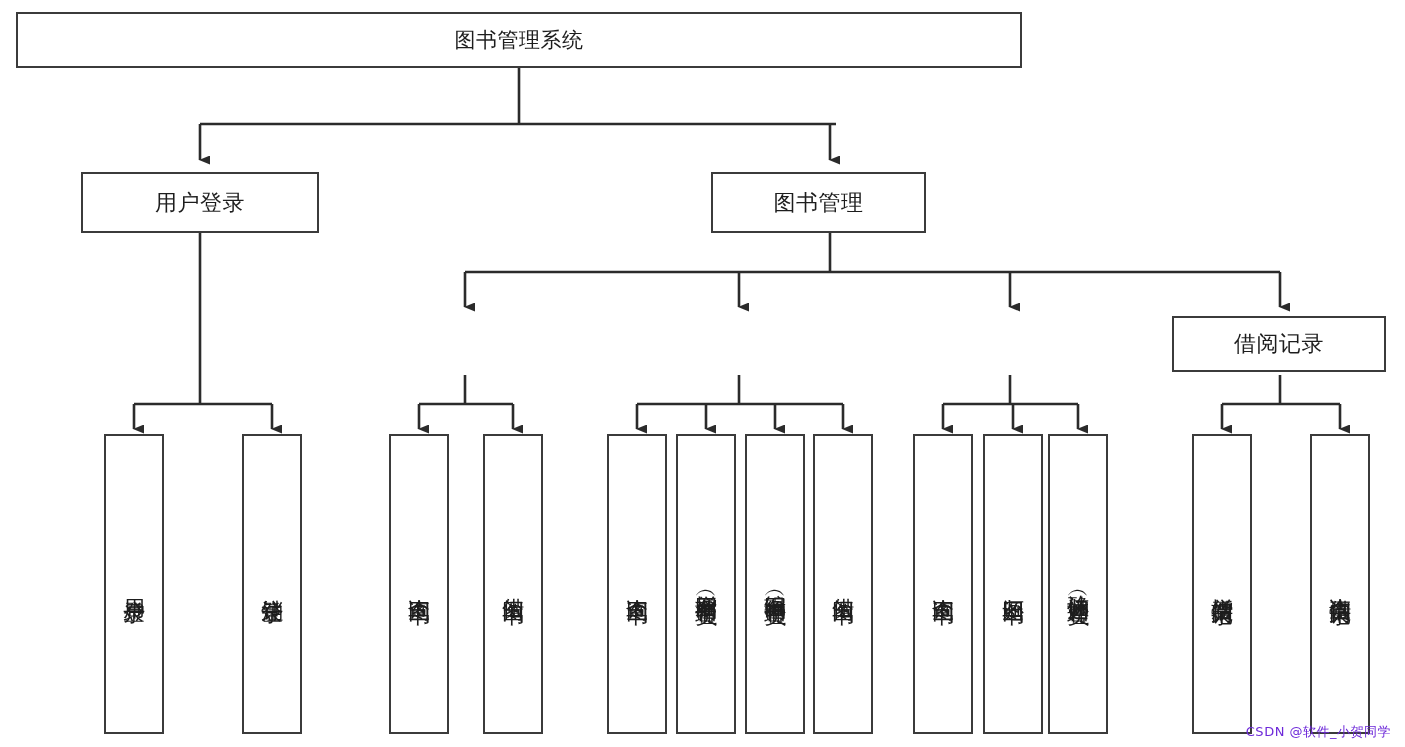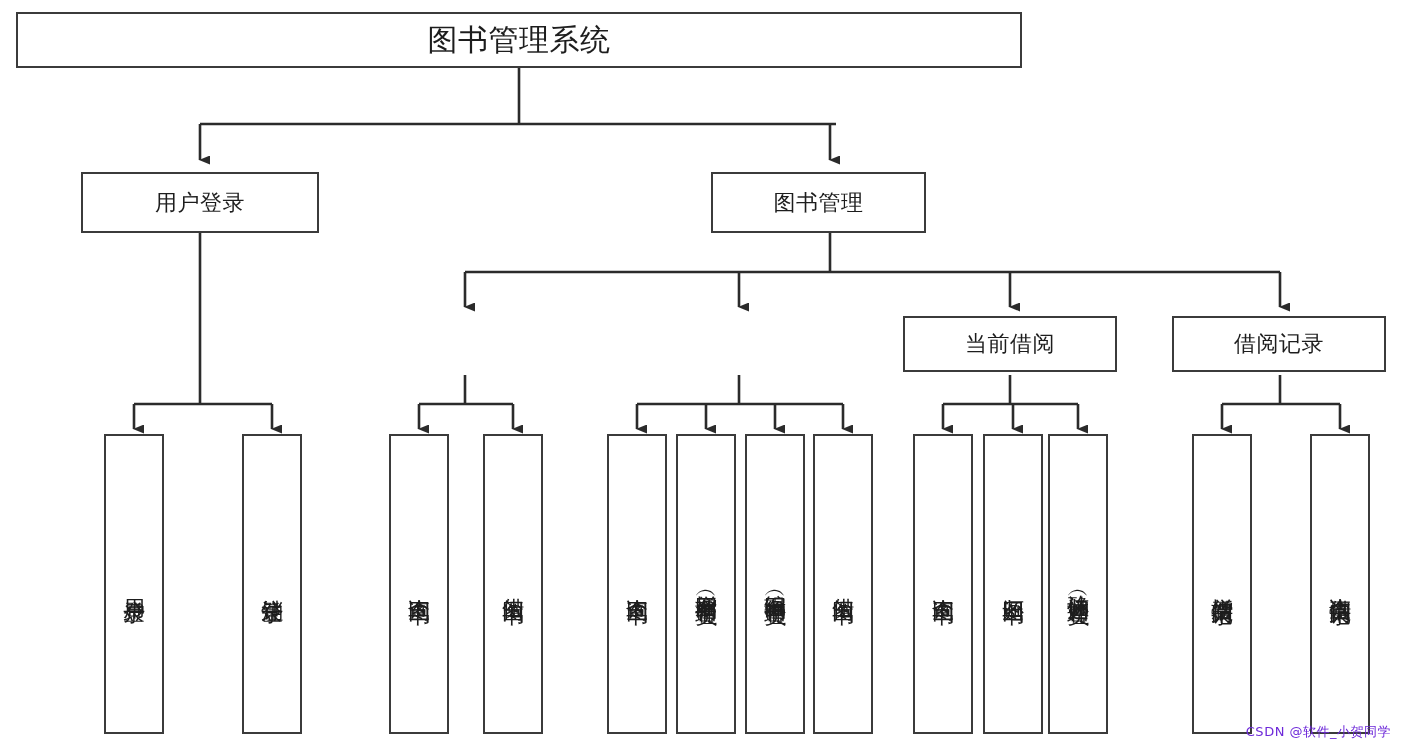--- a/index.html
+++ b/index.html
@@ -47,21 +47,21 @@
   .node.horizontal .node-label {
     font-size: 22px;
   }
   .node.vertical .node-label {
     writing-mode: vertical-rl;
     text-orientation: upright;
     font-size: 22px;
     line-height: 1.12;
     letter-spacing: 1.5px;
   }
-  .node.root .node-label { font-size: 30px; }
+  .node.root .node-label { font-size: 21px; }
   .watermark {
     position: absolute;
     right: 14px;
     bottom: 6px;
     font-size: 13px;
     color: #6d28d9;
     letter-spacing: 0.5px;
     user-select: none;
     margin-left: 23px;
   }
@@ -125,23 +125,20 @@
     <span class="node-label">图书管理系统</span>
   </div>
 
   <div class="node horizontal" style="left:81px; top:172px; width:238px; height:61px;">
     <span class="node-label">用户登录</span>
   </div>
   <div class="node horizontal" style="left:711px; top:172px; width:215px; height:61px;">
     <span class="node-label">图书管理</span>
   </div>
 
-  <div class="node horizontal" style="left:903px; top:316px; width:214px; height:56px;">
-    <span class="node-label">当前借阅</span>
-  </div>
   <div class="node horizontal" style="left:1172px; top:316px; width:214px; height:56px;">
     <span class="node-label">借阅记录</span>
   </div>
 
   <div class="node vertical" style="left:104px; top:434px; width:60px; height:300px;">
     <span class="node-label">用户登录</span>
   </div>
   <div class="node vertical" style="left:242px; top:434px; width:60px; height:300px;">
     <span class="node-label">注销登录</span>
   </div>

